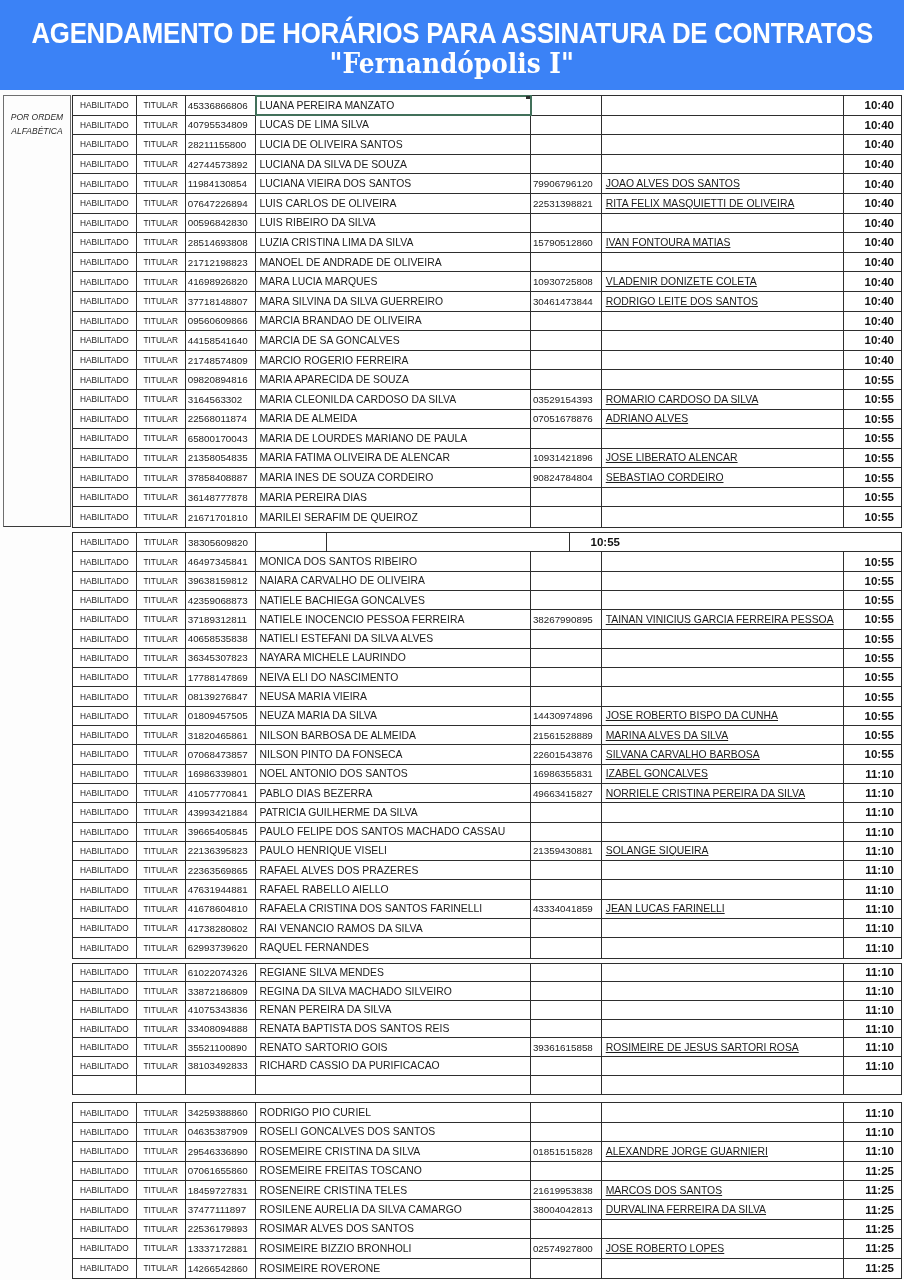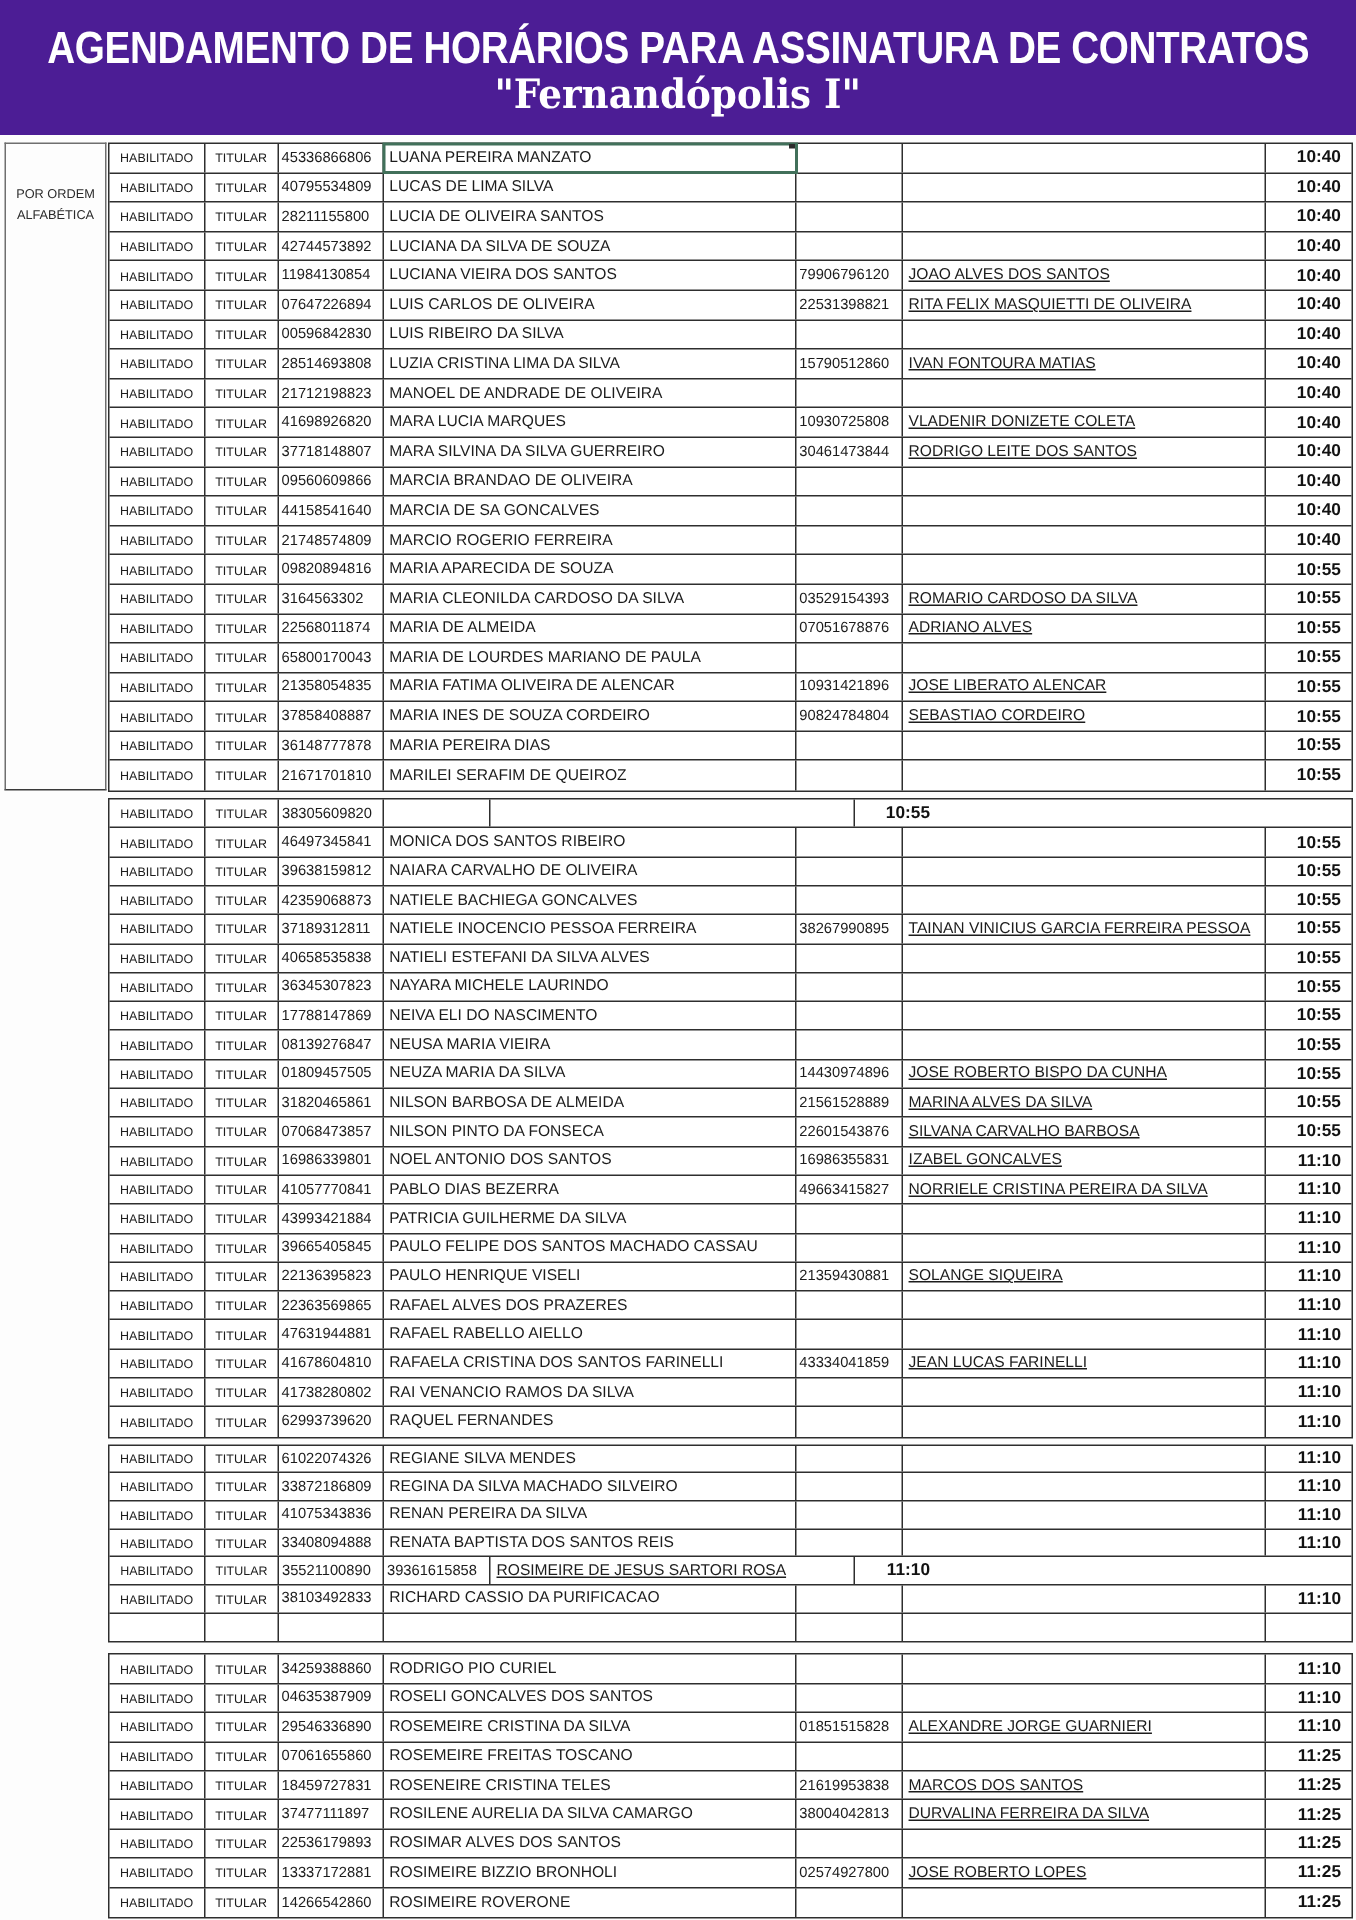--- a/index.html
+++ b/index.html
@@ -6,43 +6,43 @@
   .page{
     position:relative;
     width:904px;height:1280px;
     background:#fdfdfd;
     font-family:"Liberation Sans", sans-serif;
     overflow:hidden;
   }
   
   .header{
     position:absolute;left:0;top:0;width:904px;height:90px;
-    background:#4c1d95;
+    background:#3b82f6;
     display:flex;flex-direction:column;align-items:center;justify-content:center;
     gap:2px;padding-top:6px;box-sizing:border-box;
   }
   .header .title{
     color:#ffffff;font-weight:800;font-size:30px;line-height:1;
     white-space:nowrap;transform:scaleX(0.86);transform-origin:center;
     letter-spacing:-0.3px;
   }
   .header .subtitle{
     color:#ffffff;font-family:"DejaVu Serif", serif;font-weight:700;
     font-size:27px;line-height:1.05;white-space:nowrap;
     transform:scaleX(0.92);transform-origin:center;
   }
   
   .side-box{
     position:absolute;left:3px;top:95px;width:68px;height:432px;
     border:1px solid #6f6f6f;border-bottom:1px solid #3a3a3a;
     box-sizing:border-box;
   }
   .side-box .side-text{
-    margin-top:26px;text-align:center;
-    font-size:8.5px;line-height:1.7;color:#2b2b2b;
+    margin-top:14px;text-align:center;
+    font-style:italic;font-size:8.5px;line-height:1.7;color:#2b2b2b;
     font-weight:500;
   }
   
   .sections{position:absolute;left:72px;top:95px;width:830px;}
   .section{
     border:1px solid #2e2e2e;box-sizing:border-box;background:#fff;
   }
   .row{display:flex;border-bottom:1px solid #2e2e2e;box-sizing:border-box;align-items:stretch;}
   .row:last-child{border-bottom:none;}
   .cell{
@@ -522,20 +522,21 @@
           <div class="cell c-cpf">33408094888</div>
           <div class="cell c-name">RENATA BAPTISTA DOS SANTOS REIS</div>
           <div class="cell c-cpf2"></div>
           <div class="cell c-name2"></div>
           <div class="cell c-time">11:10</div>
         </div>
         <div class="row" style="height: 18.7px;">
           <div class="cell c-status">HABILITADO</div>
           <div class="cell c-type">TITULAR</div>
           <div class="cell c-cpf">35521100890</div>
+          <div class="cell c-name">RENATO SARTORIO GOIS</div>
           <div class="cell c-cpf2">39361615858</div>
           <div class="cell c-name2">ROSIMEIRE DE JESUS SARTORI ROSA</div>
           <div class="cell c-time">11:10</div>
         </div>
         <div class="row" style="height: 18.7px;">
           <div class="cell c-status">HABILITADO</div>
           <div class="cell c-type">TITULAR</div>
           <div class="cell c-cpf">38103492833</div>
           <div class="cell c-name">RICHARD CASSIO DA PURIFICACAO</div>
           <div class="cell c-cpf2"></div>

